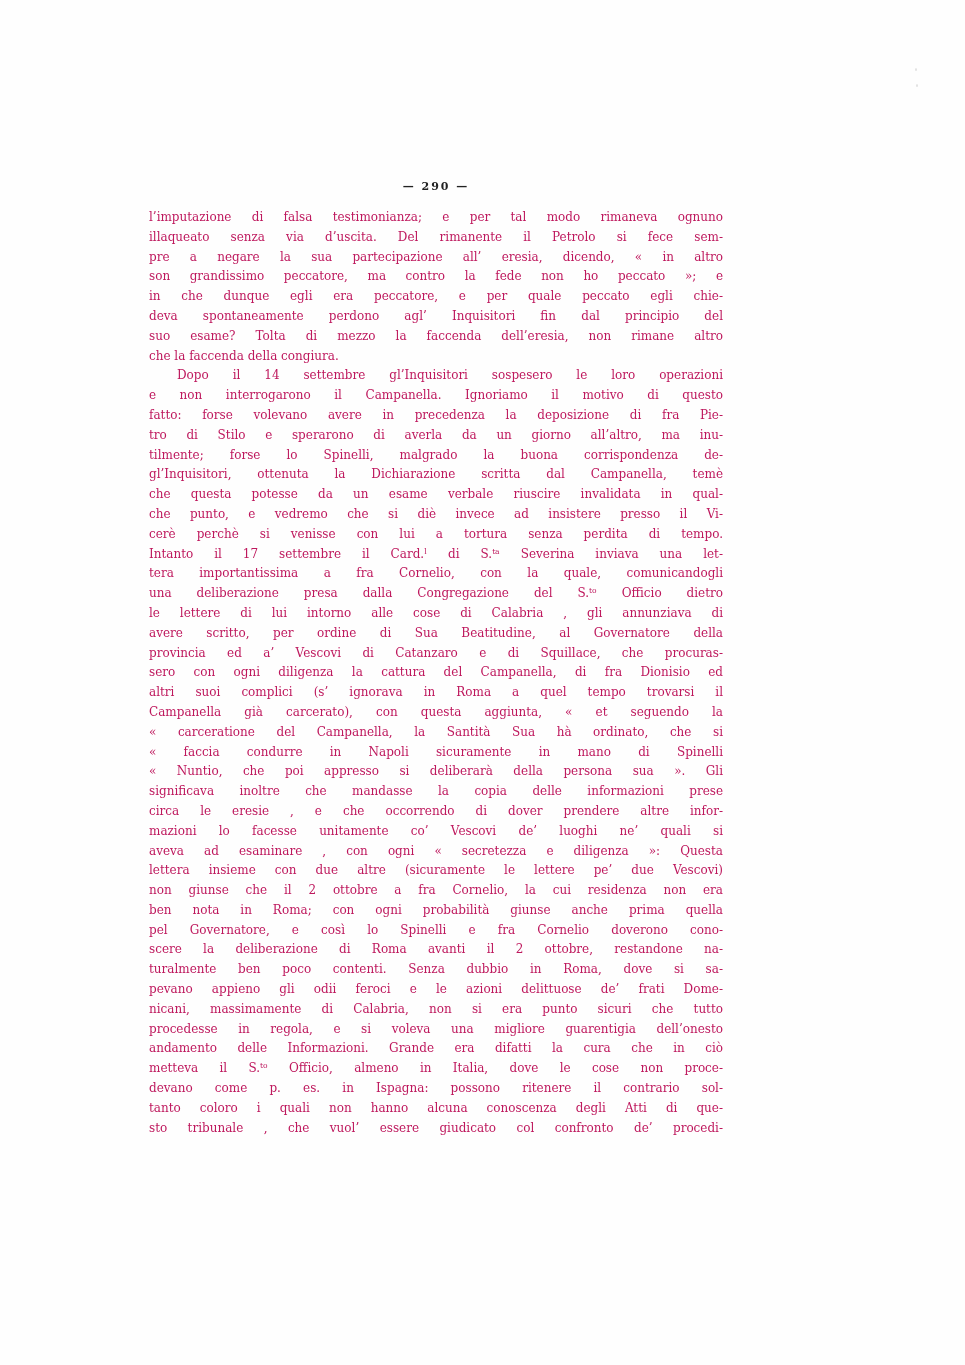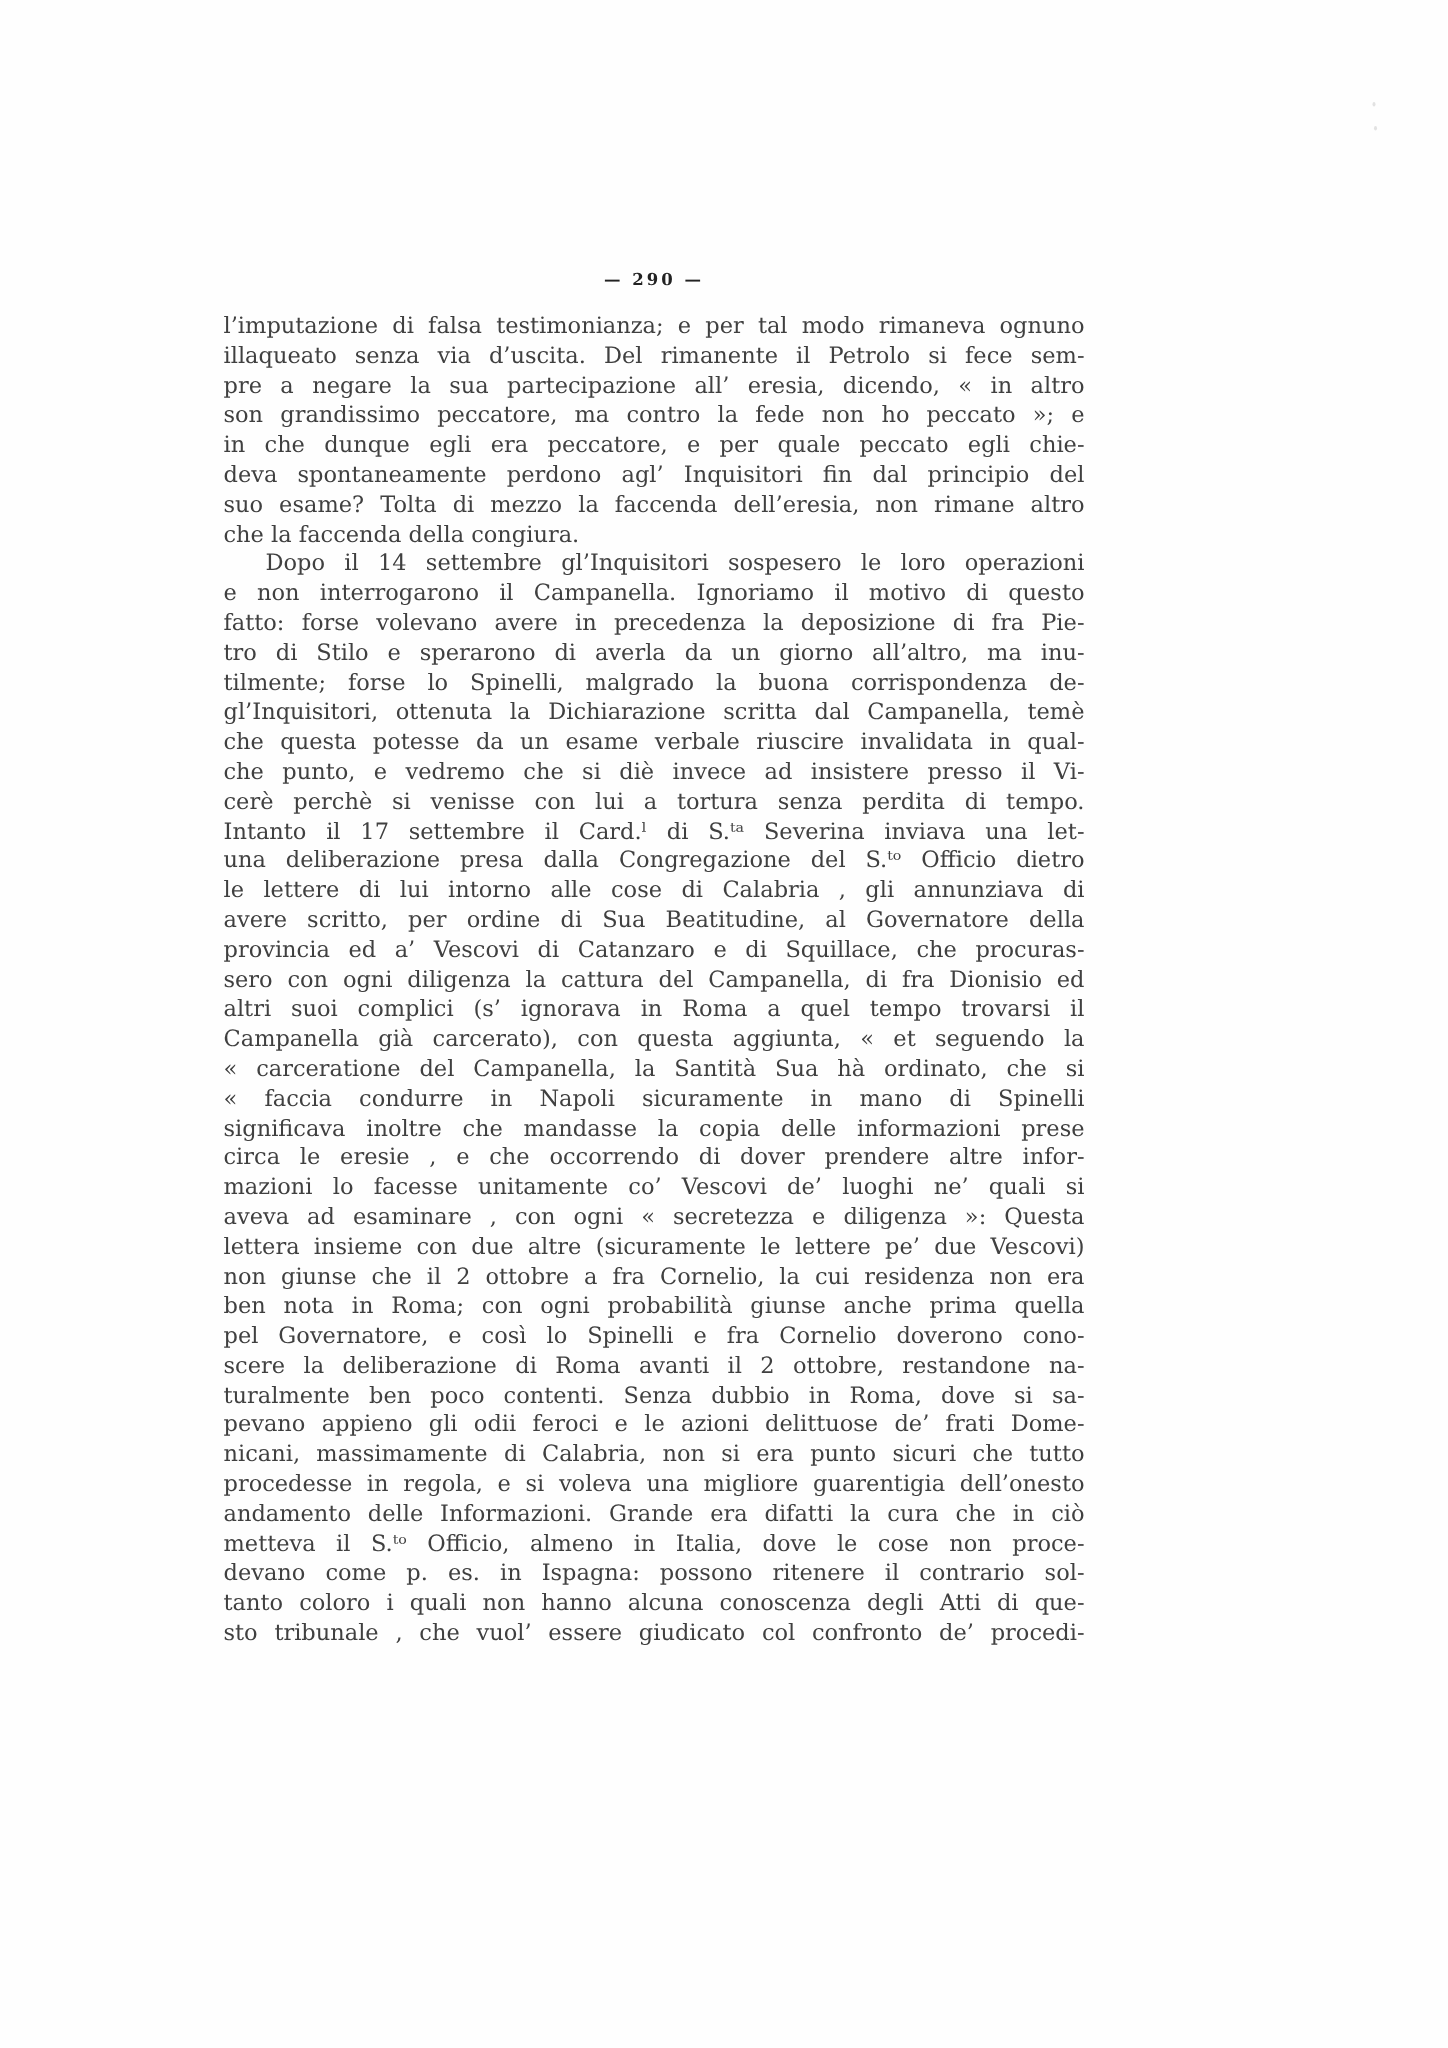--- a/index.html
+++ b/index.html
@@ -25,23 +25,23 @@
     font-size: 11px;
     font-weight: bold;
     letter-spacing: 2px;
     color: #222222;
   }
   .text-block {
     position: absolute;
     left: 149px;
     top: 208px;
     width: 574px;
-    font-size: 15px;
+    font-size: 12px;
     line-height: 19.8px;
-    color: #404040;
+    color: #be185d;
   }
   .paragraph {
     margin: 0;
     padding: 0;
   }
   .line {
     text-align: justify;
     text-align-last: justify;
     white-space: normal;
     height: 19.8px;
@@ -81,29 +81,31 @@
         <div class="line indent">Dopo il 14 settembre gl’Inquisitori sospesero le loro operazioni</div>
         <div class="line">e non interrogarono il Campanella. Ignoriamo il motivo di questo</div>
         <div class="line">fatto: forse volevano avere in precedenza la deposizione di fra Pie-</div>
         <div class="line">tro di Stilo e sperarono di averla da un giorno all’altro, ma inu-</div>
         <div class="line">tilmente; forse lo Spinelli, malgrado la buona corrispondenza de-</div>
         <div class="line">gl’Inquisitori, ottenuta la Dichiarazione scritta dal Campanella, temè</div>
         <div class="line">che questa potesse da un esame verbale riuscire invalidata in qual-</div>
         <div class="line">che punto, e vedremo che si diè invece ad insistere presso il Vi-</div>
         <div class="line">cerè perchè si venisse con lui a tortura senza perdita di tempo.</div>
         <div class="line">Intanto il 17 settembre il Card.ˡ di S.ᵗᵃ Severina inviava una let-</div>
+        <div class="line">tera importantissima a fra Cornelio, con la quale, comunicandogli</div>
         <div class="line">una deliberazione presa dalla Congregazione del S.ᵗᵒ Officio dietro</div>
         <div class="line">le lettere di lui intorno alle cose di Calabria , gli annunziava di</div>
         <div class="line">avere scritto, per ordine di Sua Beatitudine, al Governatore della</div>
         <div class="line">provincia ed a’ Vescovi di Catanzaro e di Squillace, che procuras-</div>
         <div class="line">sero con ogni diligenza la cattura del Campanella, di fra Dionisio ed</div>
         <div class="line">altri suoi complici (s’ ignorava in Roma a quel tempo trovarsi il</div>
         <div class="line">Campanella già carcerato), con questa aggiunta, « et seguendo la</div>
         <div class="line">« carceratione del Campanella, la Santità Sua hà ordinato, che si</div>
         <div class="line">« faccia condurre in Napoli sicuramente in mano di Spinelli</div>
+        <div class="line">« Nuntio, che poi appresso si deliberarà della persona sua ». Gli</div>
         <div class="line">significava inoltre che mandasse la copia delle informazioni prese</div>
         <div class="line">circa le eresie , e che occorrendo di dover prendere altre infor-</div>
         <div class="line">mazioni lo facesse unitamente co’ Vescovi de’ luoghi ne’ quali si</div>
         <div class="line">aveva ad esaminare , con ogni « secretezza e diligenza »: Questa</div>
         <div class="line">lettera insieme con due altre (sicuramente le lettere pe’ due Vescovi)</div>
         <div class="line">non giunse che il 2 ottobre a fra Cornelio, la cui residenza non era</div>
         <div class="line">ben nota in Roma; con ogni probabilità giunse anche prima quella</div>
         <div class="line">pel Governatore, e così lo Spinelli e fra Cornelio doverono cono-</div>
         <div class="line">scere la deliberazione di Roma avanti il 2 ottobre, restandone na-</div>
         <div class="line">turalmente ben poco contenti. Senza dubbio in Roma, dove si sa-</div>

